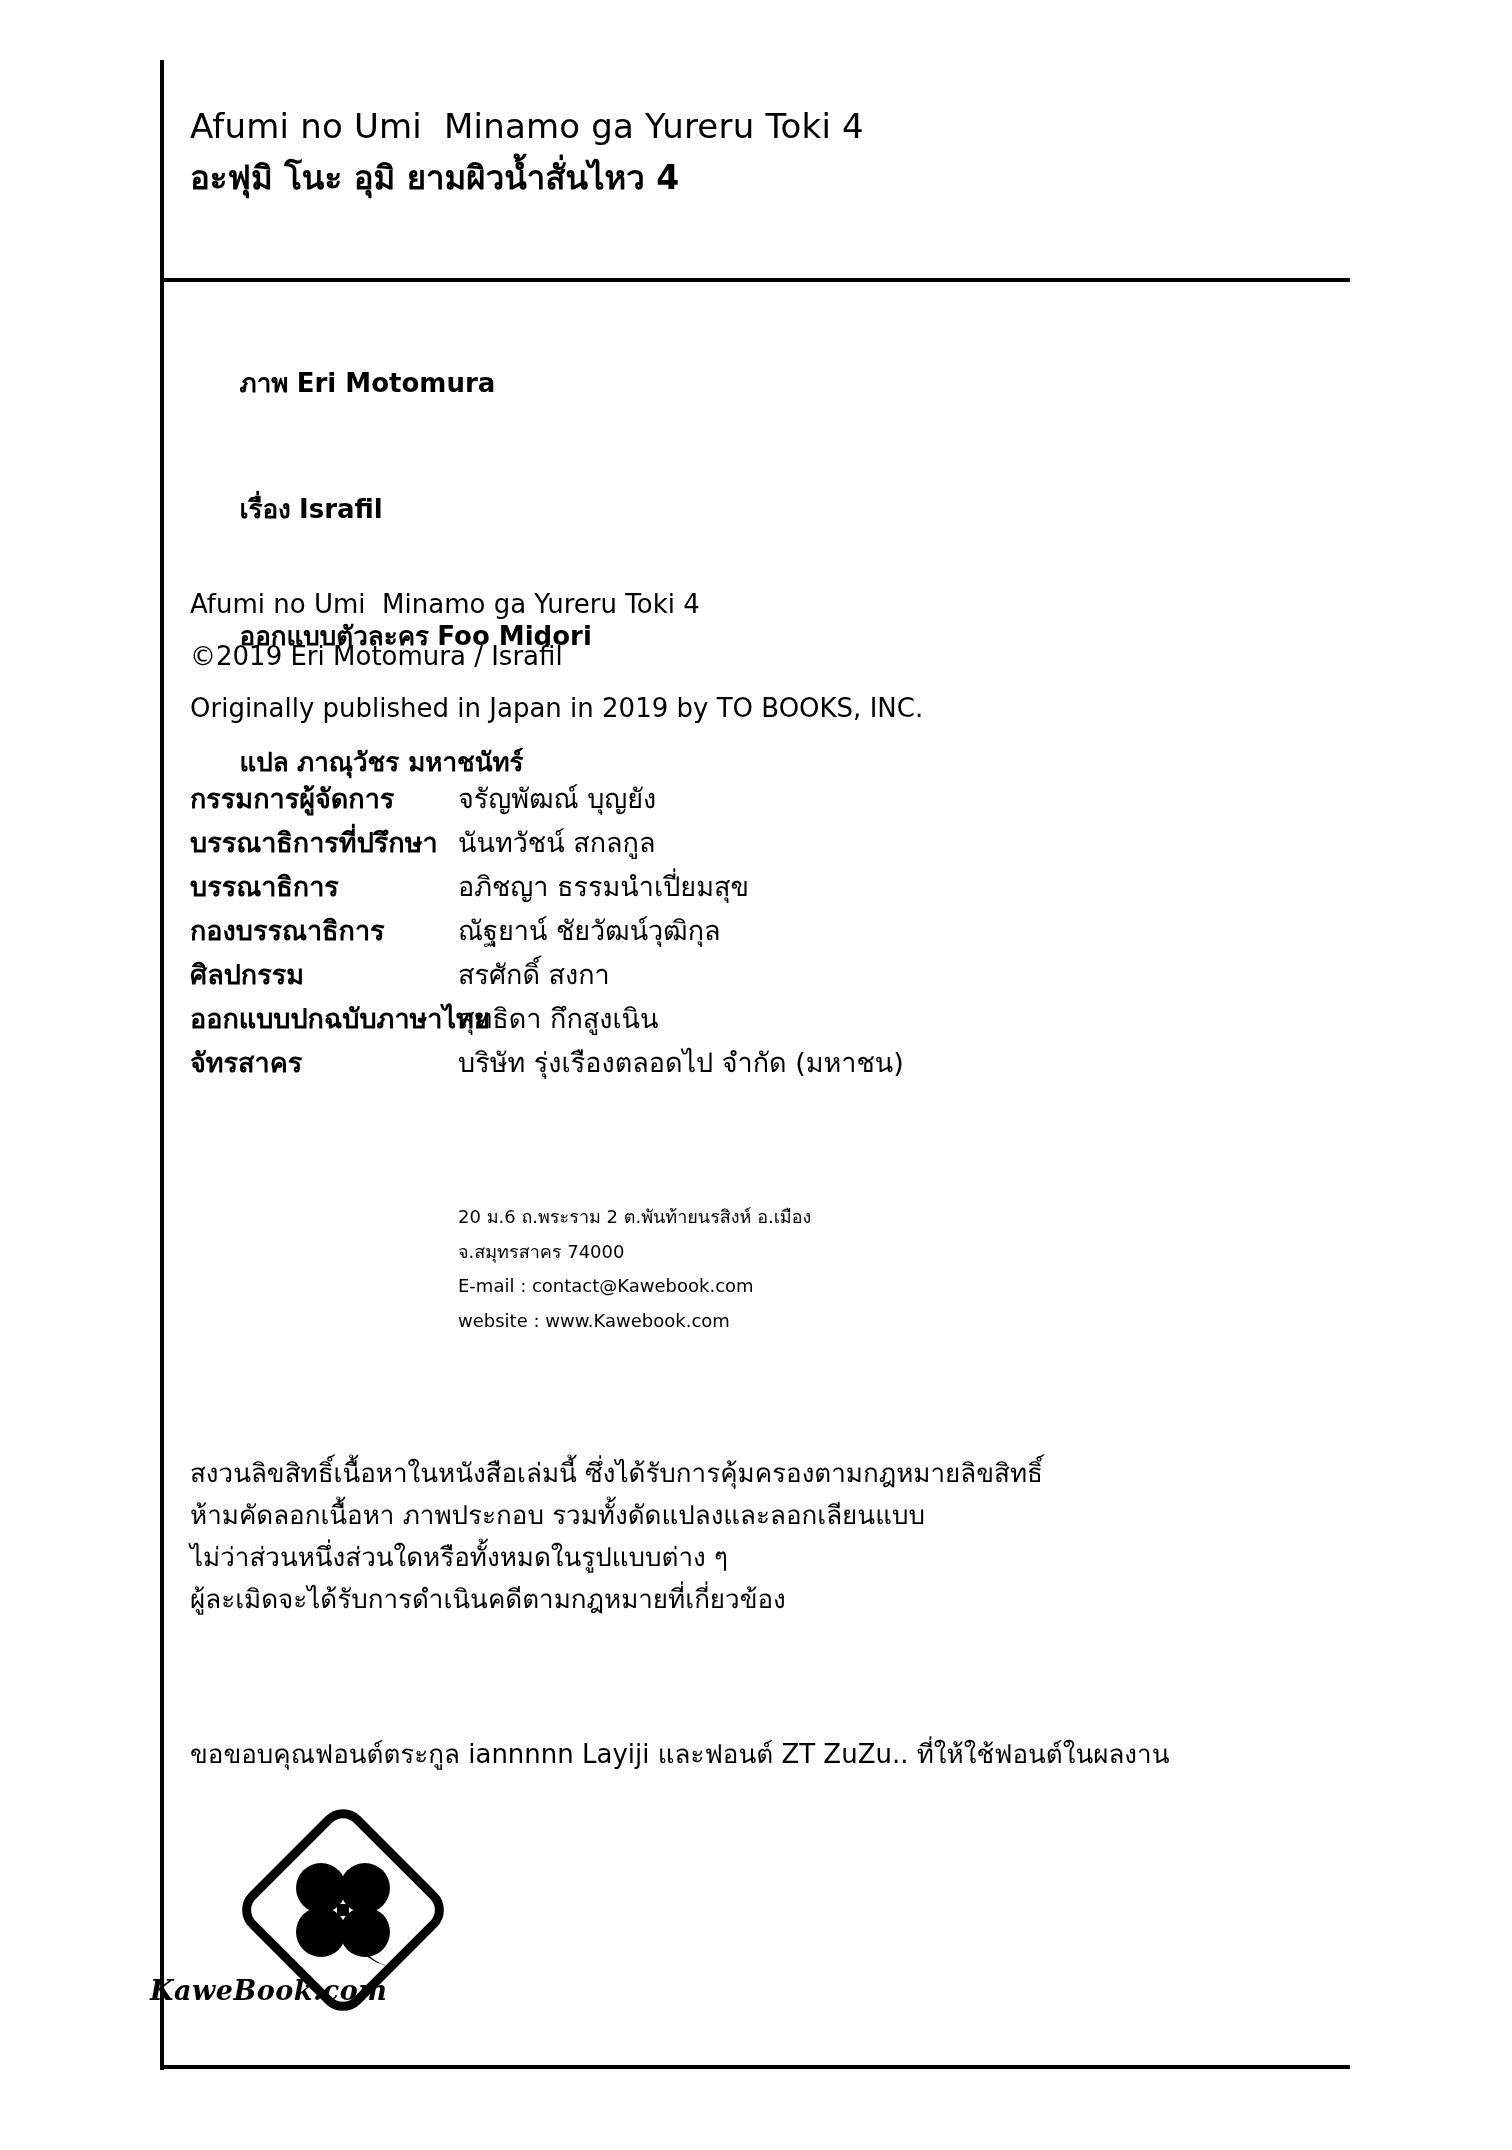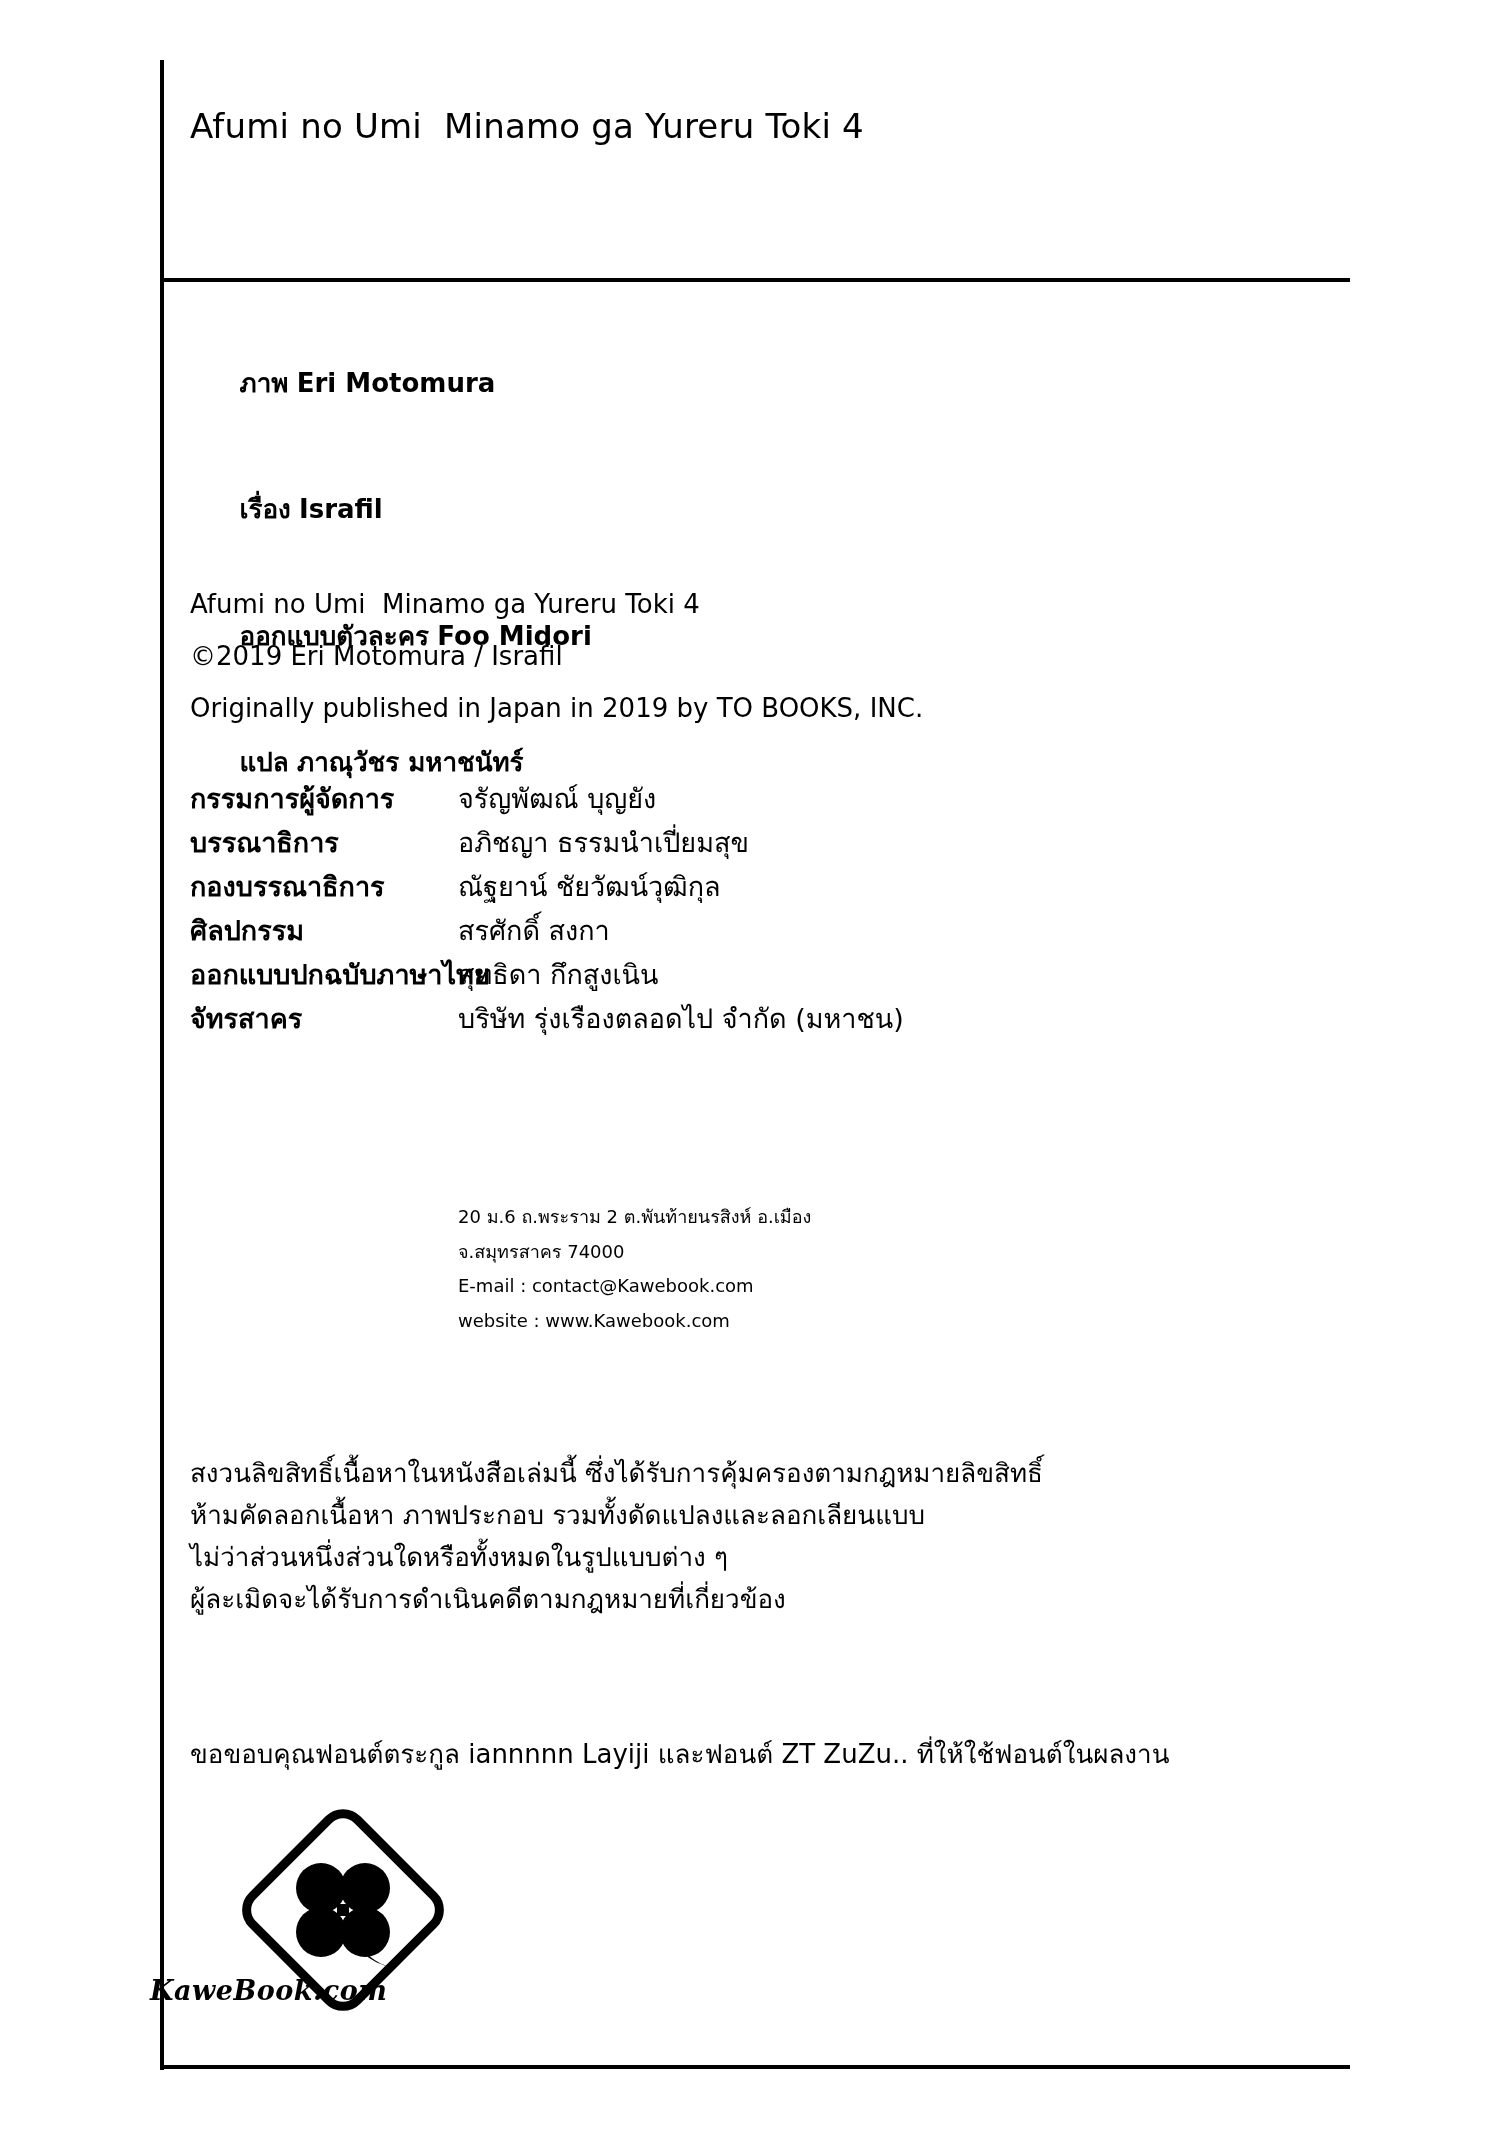--- a/index.html
+++ b/index.html
@@ -181,20 +181,21 @@
 <body>
 
 <div class="page">
 
   <div class="v-rule"></div>
   <div class="h-rule-top"></div>
   <div class="h-rule-bottom"></div>
 
   <div class="title-block">
     <div class="title-romaji">Afumi no Umi  Minamo ga Yureru Toki 4</div>
+    <div class="title-thai">อะฟุมิ โนะ อุมิ ยามผิวน้ำสั่นไหว 4</div>
   </div>
 
   <div class="credits">
     <div class="credit-line">
       <span class="lbl">ภาพ</span><span> </span><span class="val">Eri Motomura</span>
     </div>
     <div class="credit-line">
       <span class="lbl">เรื่อง</span><span> </span><span class="val">Israfil</span>
     </div>
     <div class="credit-line">
@@ -208,20 +209,24 @@
   <div class="pub-block">
     <div class="pub-line">Afumi no Umi  Minamo ga Yureru Toki 4</div>
     <div class="pub-line">©2019 Eri Motomura / Israfil</div>
     <div class="pub-line">Originally published in Japan in 2019 by TO BOOKS, INC.</div>
   </div>
 
   <div class="staff">
     <div class="staff-row">
       <div class="staff-role">กรรมการผู้จัดการ</div>
       <div class="staff-name">จรัญพัฒณ์ บุญยัง</div>
+    </div>
+    <div class="staff-row">
+      <div class="staff-role">บรรณาธิการที่ปรึกษา</div>
+      <div class="staff-name">นันทวัชน์ สกลกูล</div>
     </div>
     <div class="staff-row">
       <div class="staff-role">บรรณาธิการ</div>
       <div class="staff-name">อภิชญา ธรรมนำเปี่ยมสุข</div>
     </div>
     <div class="staff-row">
       <div class="staff-role">กองบรรณาธิการ</div>
       <div class="staff-name">ณัฐยาน์ ชัยวัฒน์วุฒิกุล</div>
     </div>
     <div class="staff-row">

